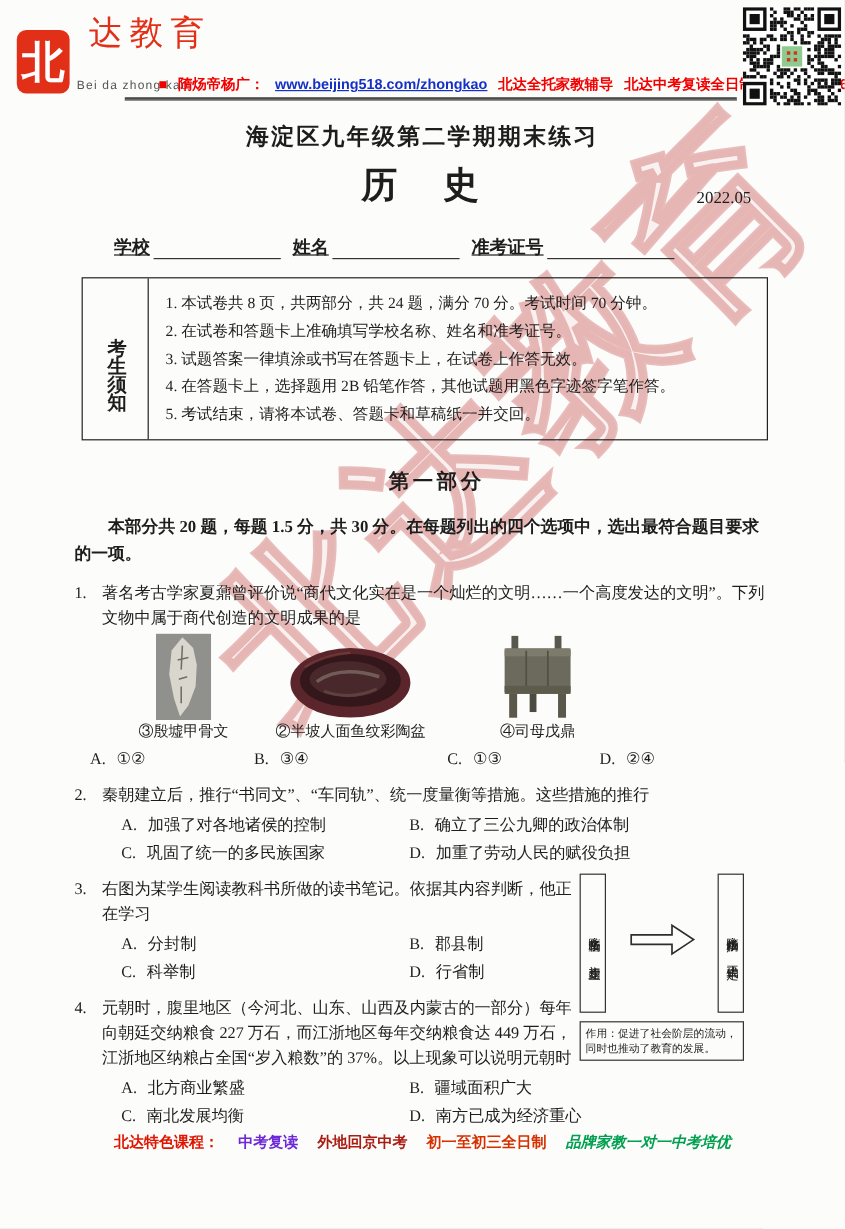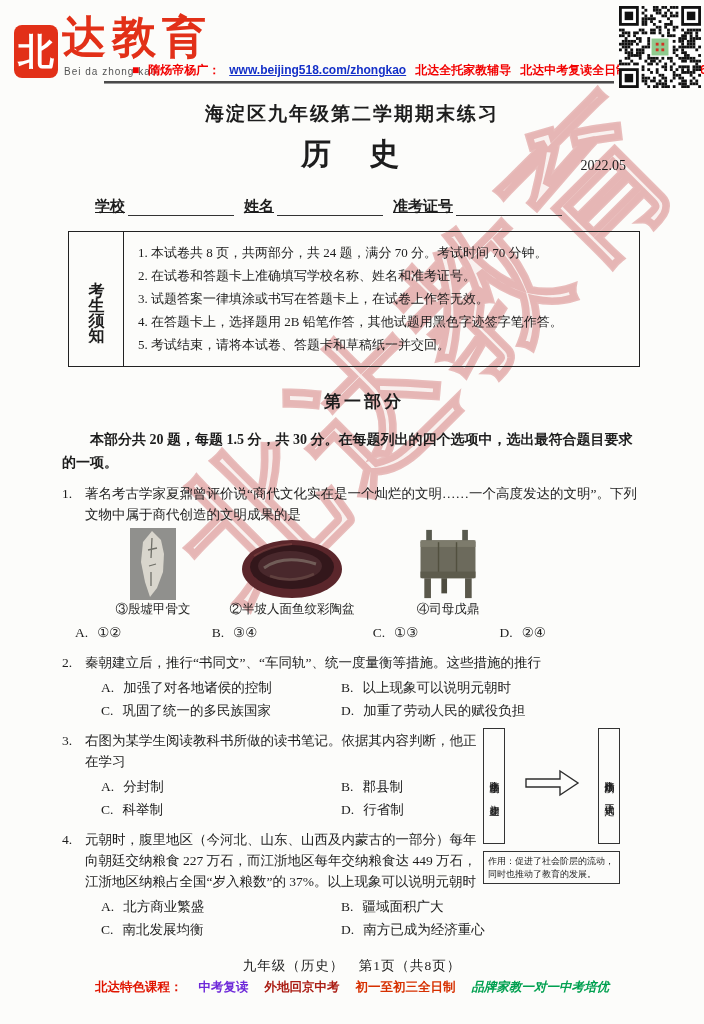--- a/index.html
+++ b/index.html
@@ -10,21 +10,21 @@
              align-items:center;justify-content:center;z-index:0;pointer-events:none;}
   .watermark span{font-size:150px;font-weight:700;letter-spacing:8px;white-space:nowrap;
                   color:rgba(226,150,150,0.10);-webkit-text-stroke:3px rgba(205,100,100,0.42);
                   transform:rotate(-45deg);}
   .content{position:relative;z-index:1;}
   
   .hdr{position:relative;height:88px;}
   .seal{position:absolute;left:14px;top:25px;width:44px;height:53px;background:#e23018;border-radius:8px;
         display:flex;align-items:center;justify-content:center;}
   .seal span{color:#fff;font-size:36px;font-weight:800;line-height:1;}
-  .brand{position:absolute;left:62px;top:14px;font-size:44px;font-weight:700;color:#e23018;
+  .brand{position:absolute;left:74px;top:14px;font-size:28px;font-weight:400;color:#e23018;
          letter-spacing:6px;line-height:1.1;}
   .pinyin{position:absolute;left:64px;top:66px;font-size:10px;color:#555;letter-spacing:1px;
           font-family:"Liberation Sans",sans-serif;}
   .hdrline{position:absolute;left:132px;top:62px;font-size:12px;font-weight:700;color:#f20000;
            white-space:nowrap;font-family:"Liberation Sans",sans-serif;}
   .hdrline .lnk{text-decoration:underline;}
   .hdrline .seg{margin-right:9px;}
   .rule{position:absolute;left:104px;top:81px;width:510px;height:2px;background:#4a4a4a;
         border-bottom:1px solid #9a9a9a;}
   .qr{position:absolute;right:3px;top:6px;width:82px;height:82px;}
@@ -516,21 +516,21 @@
       <div class="q">
         <span class="qn">2.</span>
         <span>秦朝建立后，推行“书同文”、“车同轨”、统一度量衡等措施。这些措施的推行</span>
         <div class="opts">
           <div class="opt">
               <span class="olabel">A.</span>
               <span>加强了对各地诸侯的控制</span>
             </div>
           <div class="opt">
               <span class="olabel">B.</span>
-              <span>以上现象可以说明元朝时</span>
+              <span>确立了三公九卿的政治体制</span>
             </div>
           <div class="opt">
               <span class="olabel">C.</span>
               <span>巩固了统一的多民族国家</span>
             </div>
           <div class="opt">
               <span class="olabel">D.</span>
               <span>加重了劳动人民的赋役负担</span>
             </div>
         </div>
@@ -597,19 +597,18 @@
             </div>
           <div class="opt">
               <span class="olabel">D.</span>
               <span>南方已成为经济重心</span>
             </div>
         </div>
       </div>
 
     </div>
 
-    <div class="pagefoot">九年级（历史）　第1页（共8页）</div>
     <div class="promo">
       <span style="color: rgb(224, 21, 0);">北达特色课程：</span><span style="color: #6d28d9;">中考复读</span><span style="color: rgb(170, 29, 20);">外地回京中考</span><span style="color: rgb(214, 48, 0);">初一至初三全日制</span><span style="color: rgb(0, 160, 80); font-style: italic;">品牌家教一对一中考培优</span>
     </div>
 
   </div>
 </div>
 
 </body></html>

